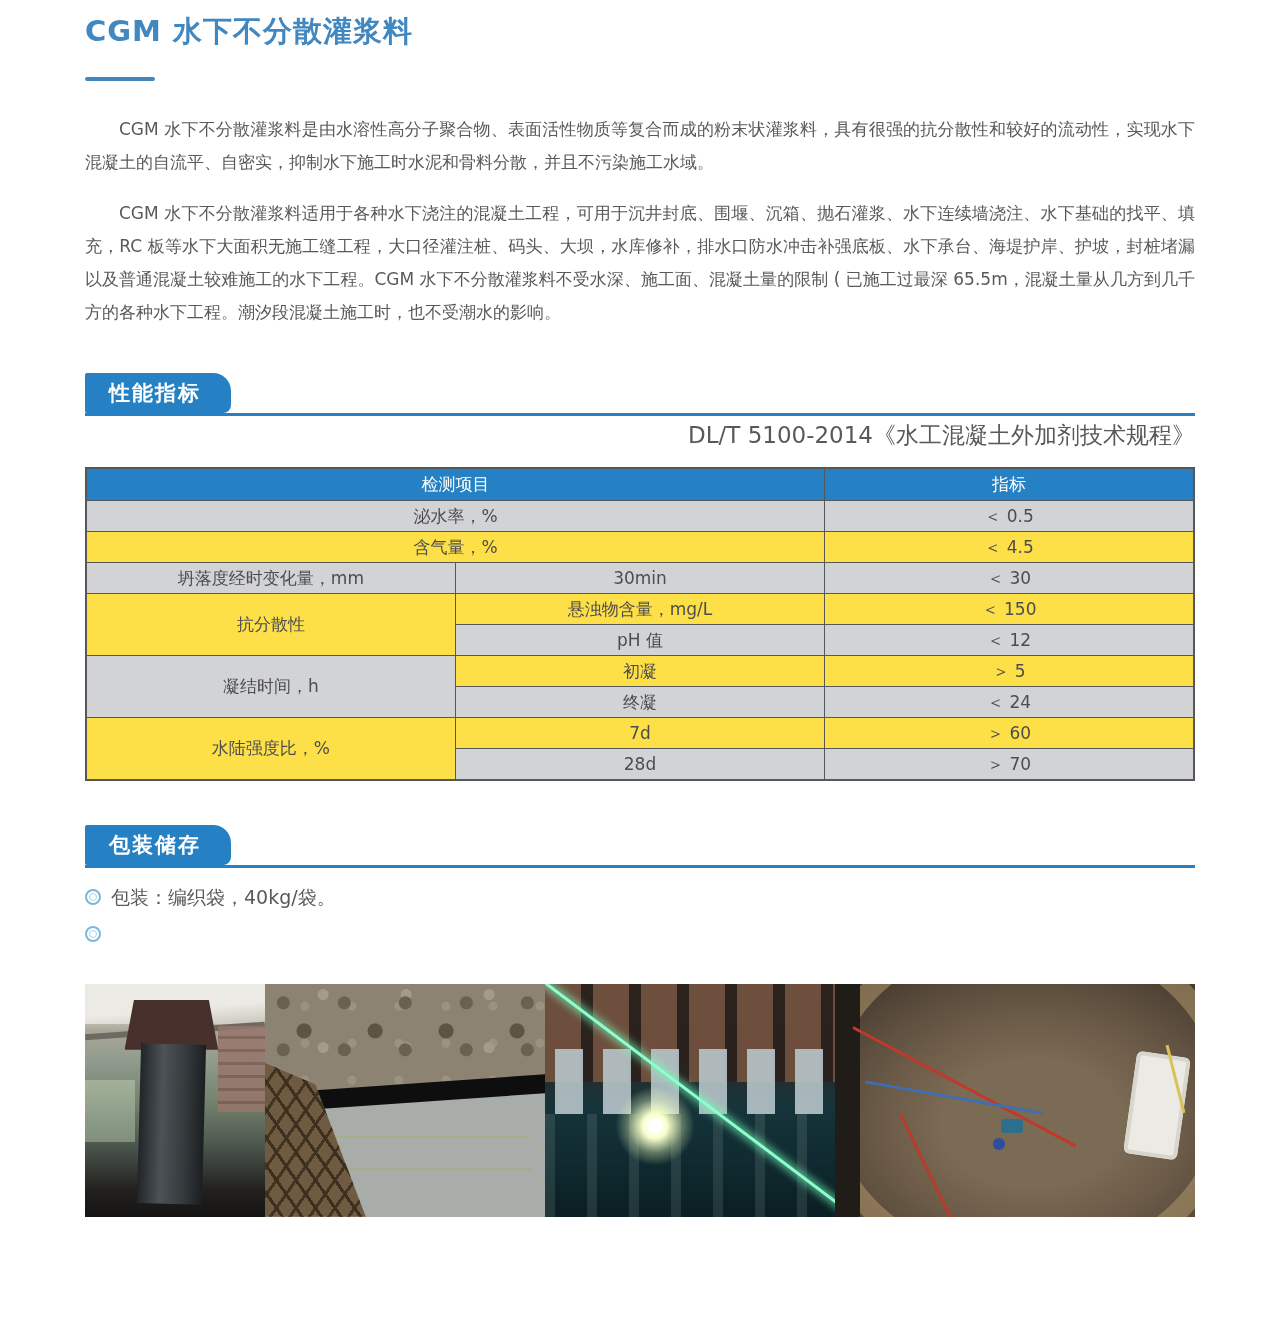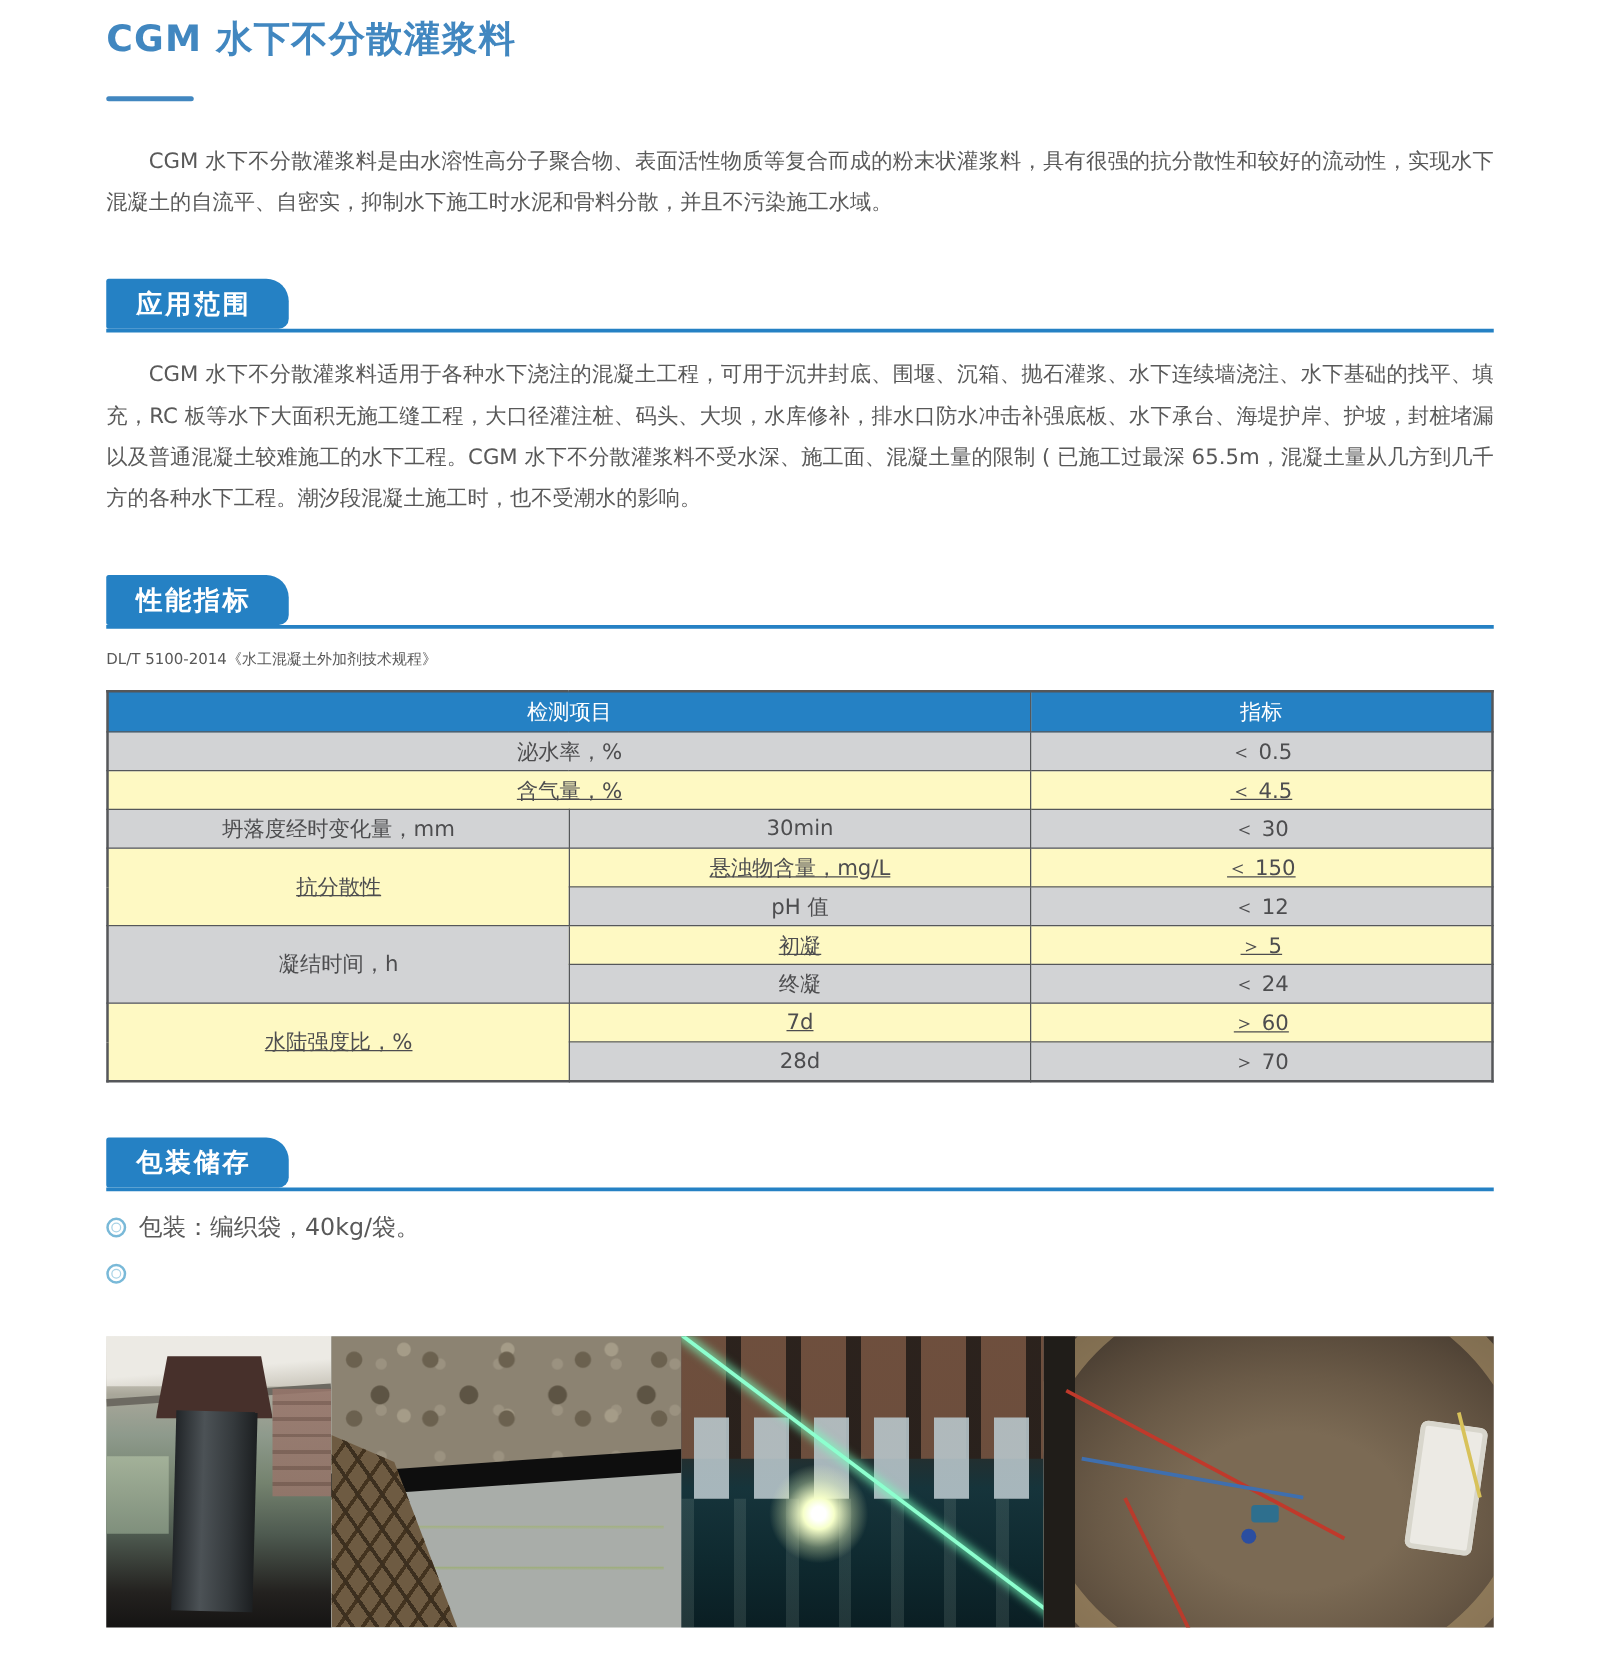--- a/index.html
+++ b/index.html
@@ -42,37 +42,37 @@
     display:inline-block;background:var(--accent);color:#ffffff;
     font-size:21px;font-weight:bold;letter-spacing:2px;
     padding:6px 30px 6px 24px;
     border-radius:2px 18px 8px 2px;
     vertical-align:bottom;
   }
   .section-body{margin-top:18px;}
 
   
   .standard-note{
-    margin-top:16px;text-align:left;font-size:12px;color:var(--text);
+    margin-top:4px;text-align:right;font-size:23px;color:var(--text);
   }
 
   
   table.perf{
     width:100%;margin-top:16px;border-collapse:collapse;table-layout:fixed;
     font-size:17px;color:#4d4d4f;border:2px solid var(--border);
   }
   table.perf th,table.perf td{
     border:1px solid var(--border);text-align:center;
     height:31px;padding:1px 4px;font-weight:normal;
   }
   table.perf thead th{
     background:var(--accent);color:#ffffff;height:33px;font-size:17px;margin-left:19px;
   }
   td.gray{background:var(--row-gray);}
-  td.white{background:#fef9c3;text-decoration:underline;}
+  td.white{background:#fde047;}
 
   
   .bullet-list{margin-top:14px;}
   .bullet{
     display:flex;align-items:center;gap:10px;
     font-size:19px;color:var(--text);line-height:30px;margin:8px 0 14px 0;
   }
   .ring-icon{
     flex:0 0 auto;width:16px;height:16px;border-radius:50%;
     border:2px solid #79b9d8;position:relative;display:inline-block;
@@ -143,23 +143,20 @@
 </head>
 <body>
 
 <div class="page">
 
   <h1 class="doc-title">CGM 水下不分散灌浆料</h1>
   <div class="title-underline"></div>
 
   <p class="para intro">CGM 水下不分散灌浆料是由水溶性高分子聚合物、表面活性物质等复合而成的粉末状灌浆料，具有很强的抗分散性和较好的流动性，实现水下混凝土的自流平、自密实，抑制水下施工时水泥和骨料分散，并且不污染施工水域。</p>
 
-  <div class="section-header">
-    <span class="section-badge">应用范围</span>
-  </div>
   <p class="para section-body">CGM 水下不分散灌浆料适用于各种水下浇注的混凝土工程，可用于沉井封底、围堰、沉箱、抛石灌浆、水下连续墙浇注、水下基础的找平、填充，RC 板等水下大面积无施工缝工程，大口径灌注桩、码头、大坝，水库修补，排水口防水冲击补强底板、水下承台、海堤护岸、护坡，封桩堵漏以及普通混凝土较难施工的水下工程。CGM 水下不分散灌浆料不受水深、施工面、混凝土量的限制 ( 已施工过最深 65.5m，混凝土量从几方到几千方的各种水下工程。潮汐段混凝土施工时，也不受潮水的影响。</p>
 
   <div class="section-header">
     <span class="section-badge">性能指标</span>
   </div>
   <div class="standard-note">DL/T 5100-2014《水工混凝土外加剂技术规程》</div>
 
   <table class="perf">
     <thead>
       <tr>

